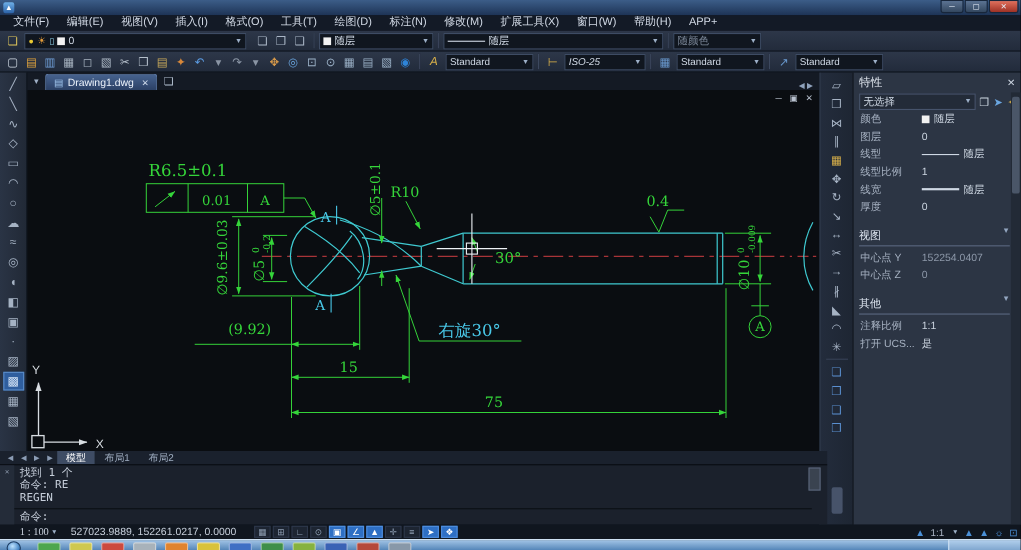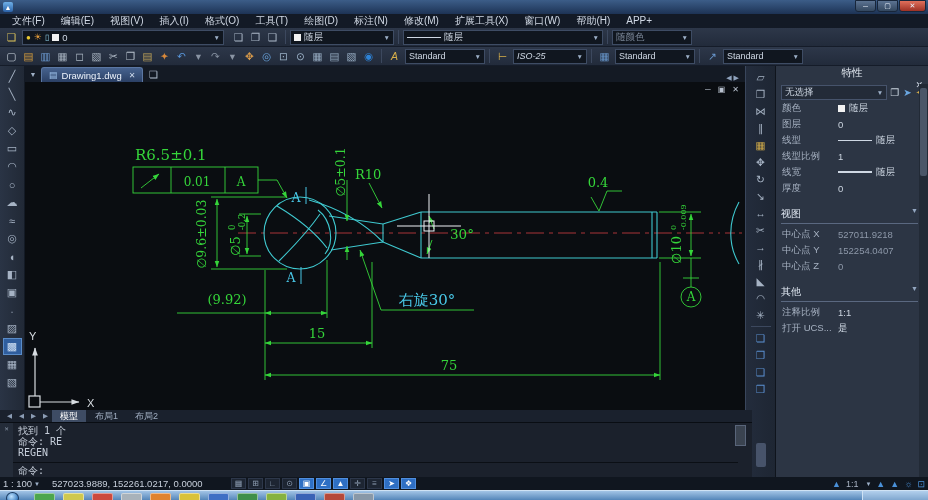--- a/index.html
+++ b/index.html
@@ -70,21 +70,21 @@
     background:linear-gradient(90deg,#232c3c,#1e2633);border-left:1px solid #39465c;
     display:flex;flex-direction:column;align-items:center;padding-top:3px;gap:1px;}
   .mod-tb .icon{width:20px;height:16px;display:flex;align-items:center;justify-content:center;
     font-size:10.5px;color:#a6b3c4;}
   .hsep{width:20px;height:1px;background:#141b26;border-bottom:1px solid #3c485e;margin:2px 0;}
   .mod-scroll{margin-top:auto;margin-bottom:10px;width:10px;height:24px;background:#47536a;border-radius:2px;}
 
   
   .props{position:absolute;left:775px;top:66px;width:153px;height:411px;background:#2c3544;
     border-left:1px solid #0f141c;color:#ccd5e0;}
-  .props-header{height:18px;display:flex;align-items:center;padding:0 5px;font-size:10.5px;color:#e6ecf4;flex-direction:column;}
+  .props-header{height:18px;display:flex;align-items:center;padding:0 5px;font-size:10.5px;color:#e6ecf4;}
   .props-close{margin-left:auto;color:#cdd6e2;font-size:9px;}
   .props-sel{display:flex;align-items:center;gap:3px;padding:1px 4px 0 5px;}
   .sel-combo{flex:1;height:15px;background:#232b38;border:1px solid #46536b;display:flex;
     align-items:center;font-size:9.5px;color:#cfd8e4;padding:0 3px;}
   .sel-ic{font-size:10px;}
   .psec{margin:11px 10px 2px 5px;border-bottom:1px solid #5a6880;display:flex;
     font-size:10px;color:#e0e8f2;padding-bottom:2px;}
   .psec .sarr{margin-left:auto;color:#93a6c0;font-size:7px;}
   .prow{display:flex;height:16px;align-items:center;font-size:9.5px;margin-right:10px;}
   .plabel{width:60px;padding-left:6px;color:#a6b1c1;white-space:nowrap;}
@@ -108,21 +108,21 @@
     color:#8a97a9;font-size:7px;text-align:center;padding-top:2px;}
   .cmd-lines{position:absolute;left:18px;top:2px;line-height:11px;}
   .cmd-div{position:absolute;left:13px;right:14px;top:39px;border-top:1px solid #0b0f15;}
   .cmd-prompt{position:absolute;left:18px;top:42px;line-height:11px;}
   .cmd-scroll{position:absolute;right:6px;top:2px;width:11px;height:21px;background:#3a4350;
     border:1px solid #59657a;}
 
   
   .statusbar{position:absolute;left:0;top:477px;width:928px;height:13px;background:#10161f;
     display:flex;align-items:center;font-size:9.5px;color:#c7cfdb;}
-  .sb-scale{margin-left:3px;}
+  .sb-scale{margin-left:18px;font-family:Liberation Serif, serif;}
   .sb-arr{font-size:6px;color:#9db0c8;margin-left:2px;}
   .sb-coords{margin-left:12px;}
   .sb-icons{position:absolute;left:231px;top:1px;display:flex;gap:2px;}
   .sb-icons .icon{width:15px;height:11px;display:flex;align-items:center;justify-content:center;
     font-size:8px;color:#8d9db2;background:#1d2532;border:1px solid #2d374a;}
   .sb-icons .icon.active{background:#2e6fc4;border-color:#4f8ede;color:#fff;}
   .sb-right{position:absolute;right:3px;top:0;height:13px;display:flex;align-items:center;gap:5px;}
   .sb-right .icon{color:#4a90d8;font-size:9px;}
   .sb-ann{color:#aab4c4;font-size:9px;}
 
@@ -508,24 +508,20 @@
     <div class="prow">
       <span class="plabel">厚度</span>
       <span class="pval">0</span>
     </div>
 
     <div class="psec">
       <span>视图</span>
       <span class="sarr">▼</span>
     </div>
     <div class="prow">
-      <span class="plabel">中心点 X</span>
-      <span class="pval dim">527011.9218</span>
-    </div>
-    <div class="prow">
       <span class="plabel">中心点 Y</span>
       <span class="pval dim">152254.0407</span>
     </div>
     <div class="prow">
       <span class="plabel">中心点 Z</span>
       <span class="pval dim">0</span>
     </div>
 
     <div class="psec">
       <span>其他</span>

